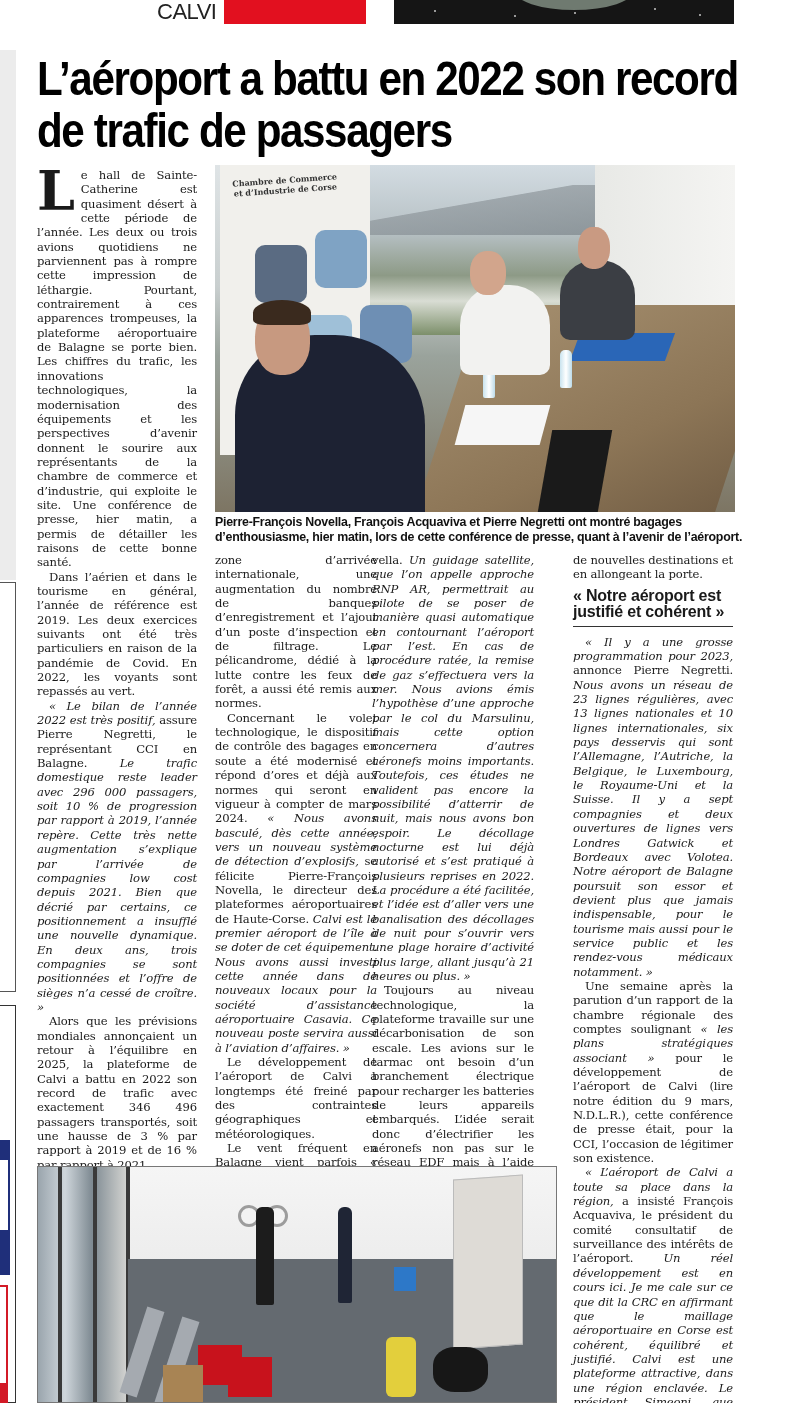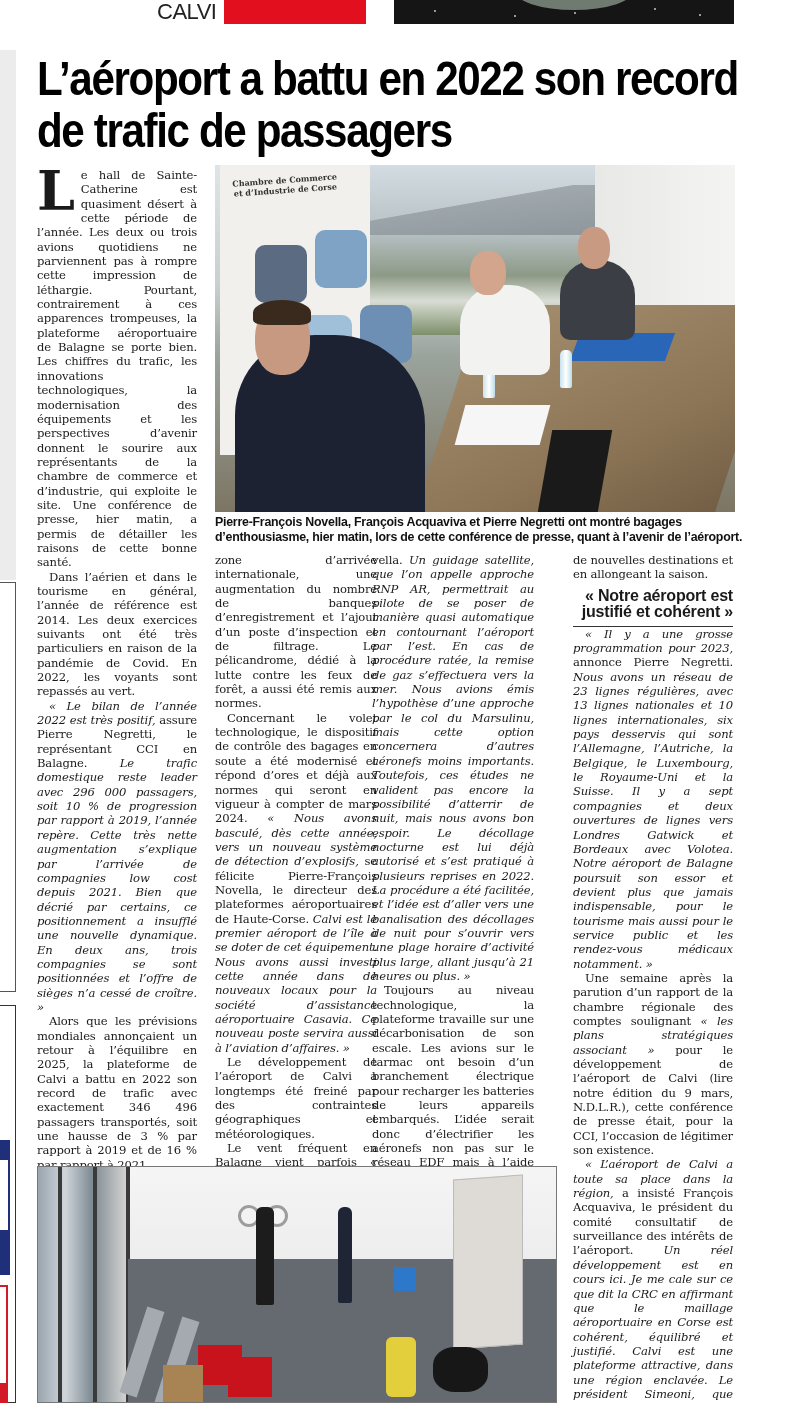--- a/index.html
+++ b/index.html
@@ -30,21 +30,21 @@
   .col p { text-indent: 12px; }
   .col p.noindent { text-indent: 0; }
   .col i, .col em { font-style: italic; }
   .c1 { left: 37px; top: 168px; width: 160px; }
   .c2 { left: 215px; top: 553px; width: 162px; }
   .c3 { left: 372px; top: 553px; width: 162px; }
   .c4 { left: 573px; top: 553px; width: 160px; }
 
   .dropcap { float: left; font-size: 54px; line-height: 42px; margin: 2px 6px 0 0; font-weight: 700; font-family: "DejaVu Serif", serif; }
 
-  .subhead { font-family: "Liberation Sans", sans-serif; font-weight: 700; font-size: 15.5px; line-height: 16.5px; letter-spacing: -0.2px; padding: 10px 0 5px; border-bottom: 1.5px solid #333; text-align: right; }
+  .subhead { font-family: "Liberation Sans", sans-serif; font-weight: 700; font-size: 15.5px; line-height: 16.5px; letter-spacing: -0.2px; padding: 10px 0 5px; border-bottom: 1.5px solid #333; margin-bottom: 8px; text-align: left; }
   .c4 .subhead { font-size: 16px; padding-top: 6px; }
 
   
   .photo1 { position: absolute; left: 215px; top: 165px; width: 520px; height: 347px; overflow: hidden; background: linear-gradient(180deg, #dfe4e6 0%, #c9cfcf 35%, #9aa39c 55%, #7d7563 100%); }
   .p1-window { position: absolute; left: 150px; top: 0; width: 230px; height: 170px; background: linear-gradient(180deg, #d3dce2 0%, #b6c0c4 40%, #8d9a86 65%, #d9ddd4 80%, #7c8f6a 100%); }
   .p1-mountains { position: absolute; left: 150px; top: 20px; width: 230px; height: 50px; background: linear-gradient(170deg, transparent 40%, #8e969b 41%, #7c858a 100%); opacity: .7; }
   .p1-wall { position: absolute; left: 380px; top: 0; width: 140px; height: 200px; background: linear-gradient(90deg, #e8e9e6, #f4f4f2); }
   .p1-banner { position: absolute; left: 5px; top: 0; width: 150px; height: 290px; background: #f1f0ec; }
   .p1-banner .b-text { position: absolute; left: 10px; top: 10px; width: 110px; font-family: "DejaVu Serif", serif; font-size: 8px; line-height: 10px; font-weight: 700; color: #333; text-align: center; transform: rotate(-4deg); }
   .p1-tile { position: absolute; width: 52px; height: 58px; border-radius: 10px; }
@@ -100,21 +100,21 @@
     <div class="inner"></div>
   </div>
 <div class="adj-red">
     <div class="fill"></div>
   </div>
 
 <h1 class="headline">L’aéroport a battu en 2022 son record de trafic de passagers</h1>
 
 <div class="col c1">
   <p class="noindent"><span class="dropcap">L</span><span>e hall de Sainte-Catherine est quasiment désert à cette période de l’année. Les deux ou trois avions quotidiens ne parviennent pas à rompre cette impression de léthargie. Pourtant, contrairement à ces apparences trompeuses, la plateforme aéroportuaire de Balagne se porte bien. Les chiffres du trafic, les innovations technologiques, la modernisation des équipements et les perspectives d’avenir donnent le sourire aux représentants de la chambre de commerce et d’industrie, qui exploite le site. Une conférence de presse, hier matin, a permis de détailler les raisons de cette bonne santé.</span></p>
-  <p>Dans l’aérien et dans le tourisme en général, l’année de référence est 2014. Les deux exercices suivants ont été très particuliers en raison de la pandémie de Covid. En 2022, les voyants sont repassés au vert.</p>
+  <p>Dans l’aérien et dans le tourisme en général, l’année de référence est 2019. Les deux exercices suivants ont été très particuliers en raison de la pandémie de Covid. En 2022, les voyants sont repassés au vert.</p>
   <p><i>« Le bilan de l’année 2022 est très positif,</i><span> assure Pierre Negretti, le représentant CCI en Balagne. </span><i>Le trafic domestique reste leader avec 296 000 passagers, soit 10 % de progression par rapport à 2019, l’année repère. Cette très nette augmentation s’explique par l’arrivée de compagnies low cost depuis 2021. Bien que décrié par certains, ce positionnement a insufflé une nouvelle dynamique. En deux ans, trois compagnies se sont positionnées et l’offre de sièges n’a cessé de croître. »</i></p>
   <p>Alors que les prévisions mondiales annonçaient un retour à l’équilibre en 2025, la plateforme de Calvi a battu en 2022 son record de trafic avec exactement 346 496 passagers transportés, soit une hausse de 3 % par rapport à 2019 et de 16 % par rapport à 2021.</p>
   <h2 class="subhead">Travaux réalisés et innovations techniques</h2>
   <p>Au niveau du trafic international, qui a mis un peu plus de temps à redécoller, le podium des destinations depuis Calvi s’établit ainsi : Cologne, Bâle et Bruxelles. Plus de 50 000 passagers en auront profité.</p>
   <p>La Collectivité de Corse a investi 7 millions d’euros pour l’aéroport de Calvi entre 2020 et 2023. Des chantiers structurants ont été réalisés comme la création du parking sud d’aviation générale et d’affaires, qui fait passer la capacité de 12 jets à 40 postes d’aviation générale. L’aérogare a aussi été réaménagée avec une extension de la</p>
 </div>
 
 <div class="photo1">
   <div class="p1-window"></div>
   <div class="p1-mountains"></div>
@@ -151,21 +151,21 @@
   <p><span>Enfin, la nuit aussi reste un problème pour les atterrissages.</span> <i>« Les études sur simulateur Airbus ont été concluantes pour l’atterrissage de nuit à Calvi,</i><span> reprend Pierre-François No-</span></p>
 </div>
 
 <div class="col c3">
   <p class="noindent"><span>vella. </span><i>Un guidage satellite, que l’on appelle approche RNP AR, permettrait au pilote de se poser de manière quasi automatique en contournant l’aéroport par l’est. En cas de procédure ratée, la remise de gaz s’effectuera vers la mer. Nous avions émis l’hypothèse d’une approche par le col du Marsulinu, mais cette option concernera d’autres aéronefs moins importants. Toutefois, ces études ne valident pas encore la possibilité d’atterrir de nuit, mais nous avons bon espoir. Le décollage nocturne est lui déjà autorisé et s’est pratiqué à plusieurs reprises en 2022. La procédure a été facilitée, et l’idée est d’aller vers une banalisation des décollages de nuit pour s’ouvrir vers une plage horaire d’activité plus large, allant jusqu’à 21 heures ou plus. »</i></p>
   <p>Toujours au niveau technologique, la plateforme travaille sur une décarbonisation de son escale. Les avions sur le tarmac ont besoin d’un branchement électrique pour recharger les batteries de leurs appareils embarqués. L’idée serait donc d’électrifier les aéronefs non pas sur le réseau EDF mais à l’aide d’un système associant photovoltaïque et hydrogène.</p>
   <p>Au niveau de sa stratégie commerciale pour Calvi, la CCI a lancé un nouvel « appel à manifestation d’intérêt » ouvert à l’ensemble des compagnies européennes et dans le but d’en attirer de nouvelles. Une incitation financière de 16 euros par siège accompagne cette ambition de doper encore le trafic, en ouvrant</p>
 </div>
 
 <div class="col c4">
-  <p class="noindent">de nouvelles destinations et en allongeant la saison.</p>
+  <p class="noindent">de nouvelles destinations et en allongeant la porte.</p>
   <h2 class="subhead">« Notre aéroport est justifié et cohérent »</h2>
   <p><i>« Il y a une grosse programmation pour 2023,</i><span> annonce Pierre Negretti. </span><i>Nous avons un réseau de 23 lignes régulières, avec 13 lignes nationales et 10 lignes internationales, six pays desservis qui sont l’Allemagne, l’Autriche, la Belgique, le Luxembourg, le Royaume-Uni et la Suisse. Il y a sept compagnies et deux ouvertures de lignes vers Londres Gatwick et Bordeaux avec Volotea. Notre aéroport de Balagne poursuit son essor et devient plus que jamais indispensable, pour le tourisme mais aussi pour le service public et les rendez-vous médicaux notamment. »</i></p>
   <p><span>Une semaine après la parution d’un rapport de la chambre régionale des comptes soulignant </span><i>« les plans stratégiques associant »</i><span> pour le développement de l’aéroport de Calvi (lire notre édition du 9 mars, N.D.L.R.), cette conférence de presse était, pour la CCI, l’occasion de légitimer son existence.</span></p>
   <p><i>« L’aéroport de Calvi a toute sa place dans la région,</i><span> a insisté François Acquaviva, le président du comité consultatif de surveillance des intérêts de l’aéroport. </span><i>Un réel développement est en cours ici. Je me cale sur ce que dit la CRC en affirmant que le maillage aéroportuaire en Corse est cohérent, équilibré et justifié. Calvi est une plateforme attractive, dans une région enclavée. Le président Simeoni, que nous remercions pour son implication, a investi beaucoup d’argent. Cela veut dire qu’il y aura des améliorations et un service public sur la période 2024 à 2028. Investir des sommes aussi conséquentes sans maintenir les OSP, ce serait impensable. La plateforme aéroportuaire est le poumon de Balagne. C’est le plus gros employeur en été. C’est un aéroport qui existe et qui a une marge importante de développement. »</i></p>
 
 </div>
 
 <div class="photo2">
   <div class="p2-window"></div>
   <div class="p2-frame" style="left:20px"></div>

